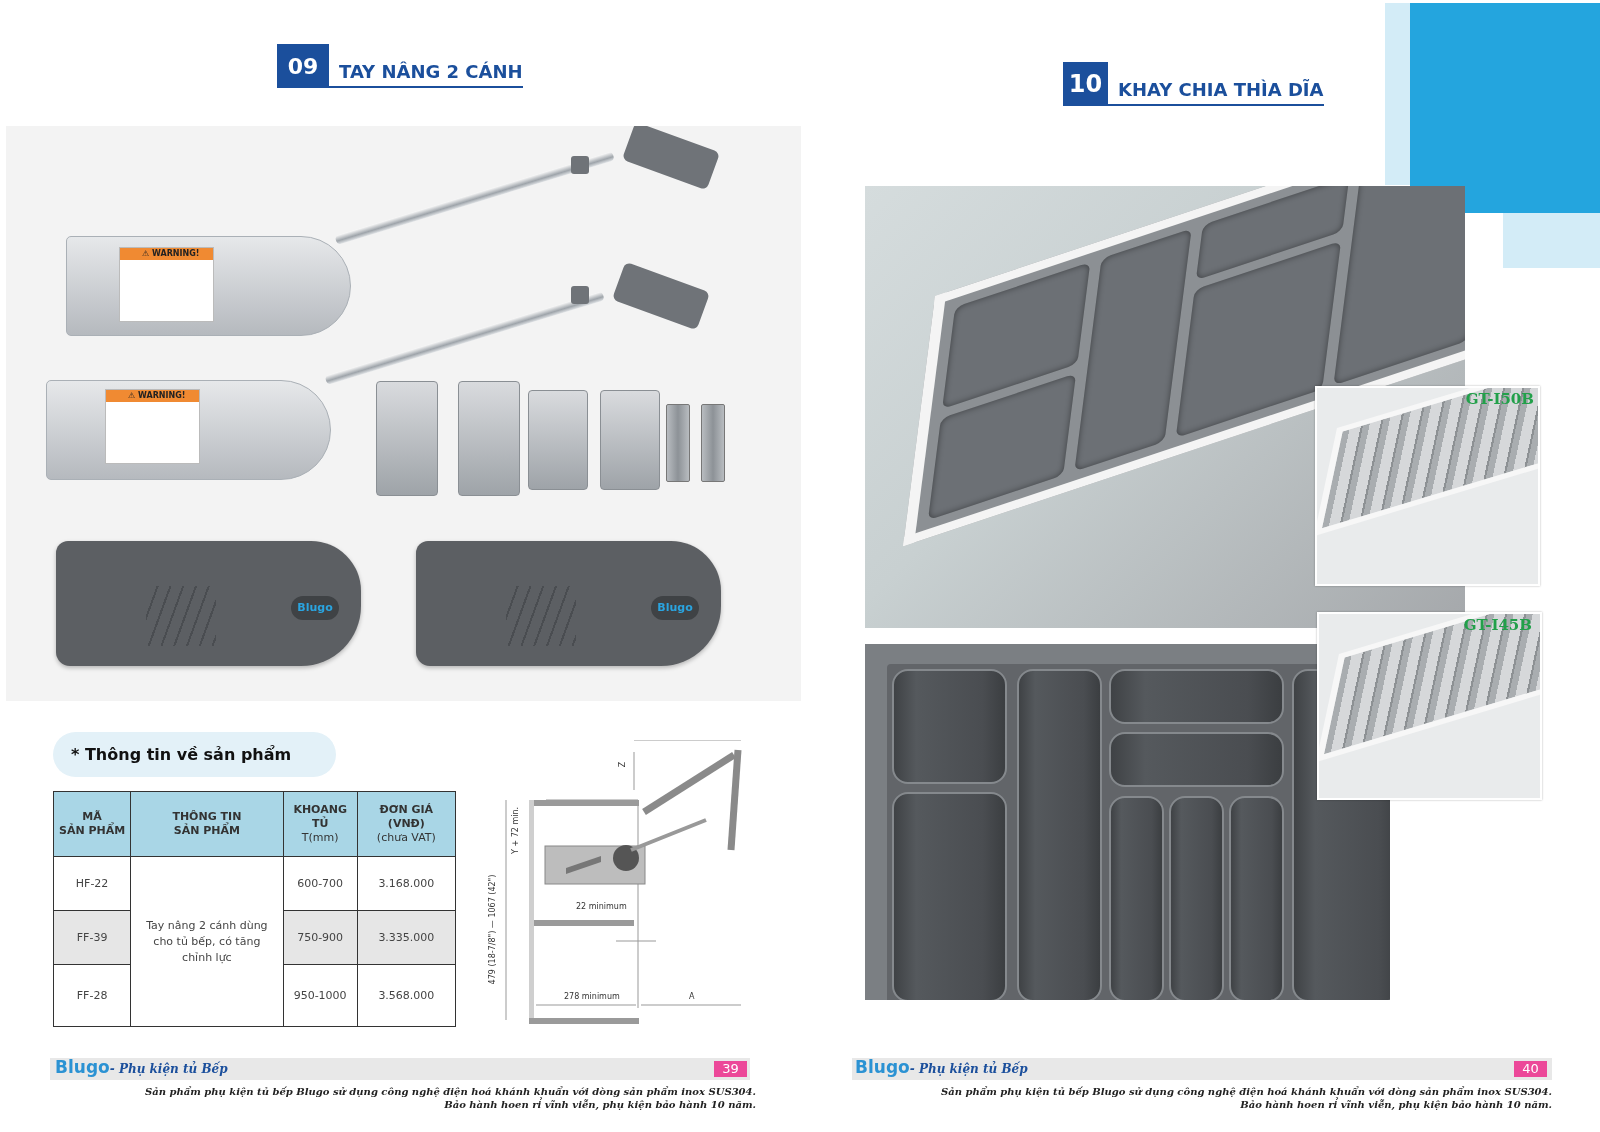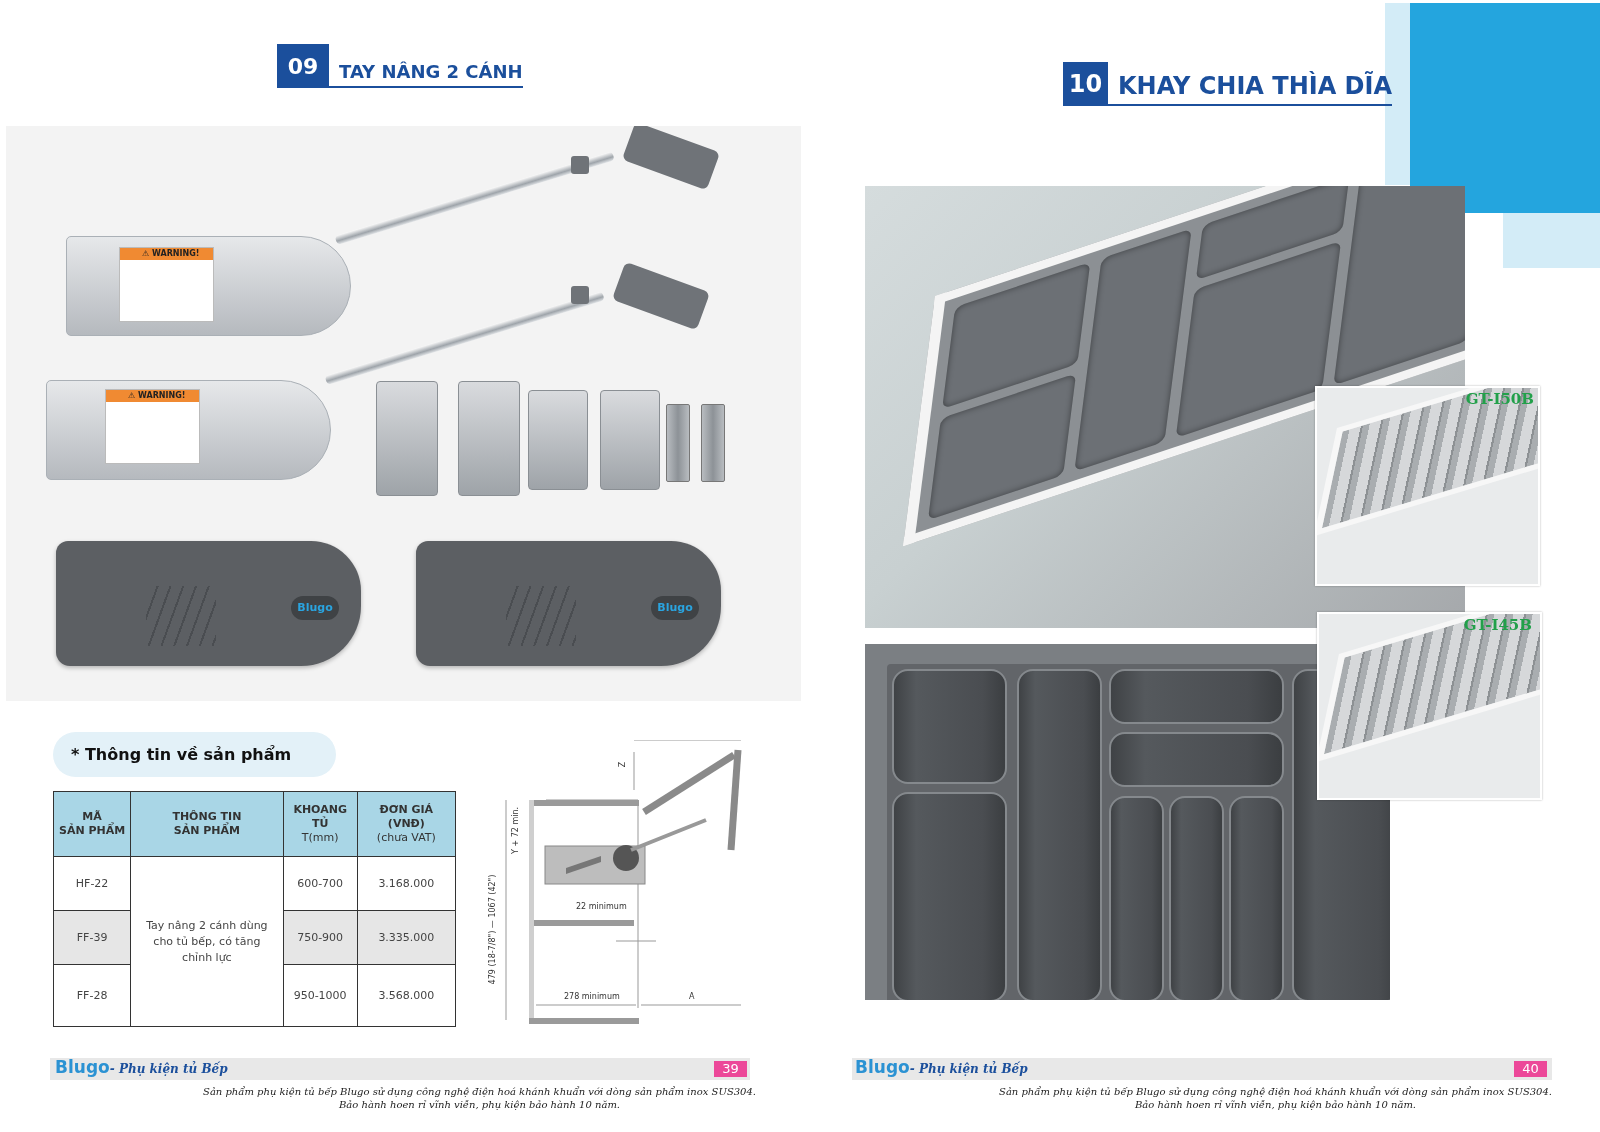--- a/index.html
+++ b/index.html
@@ -51,21 +51,21 @@
   
   .diagram { position: absolute; left: 496px; top: 740px; width: 270px; height: 285px; }
   .diagram .lbl { position: absolute; font-size: 8px; color: #333; white-space: nowrap; }
 
   
   .footer-bar { position: absolute; height: 22px; background: #e8e8e8; }
   .brand { position: absolute; display: flex; align-items: baseline; white-space: nowrap; }
   .brand .b1 { color: #2b92d3; font-weight: bold; font-size: 17px; }
   .brand .b2 { color: #1b4f9c; font-style: italic; font-weight: bold; font-size: 12px; font-family: "DejaVu Serif", serif; }
   .page-num { position: absolute; width: 33px; height: 16px; background: #ec4899; color: #fff; font-size: 13px; text-align: center; line-height: 16px; }
-  .footnote { position: absolute; text-align: center; font-style: italic; font-weight: normal; font-size: 10px; color: #222;
+  .footnote { position: absolute; text-align: right; font-style: italic; font-weight: bold; font-size: 10px; color: #222;
     font-family: "DejaVu Serif", serif; line-height: 13px; white-space: nowrap; }
 
   
   .deco-light { position: absolute; left: 1385px; top: 3px; width: 30px; height: 182px; background: #d3ecf7; }
   .deco-blue { position: absolute; left: 1410px; top: 3px; width: 190px; height: 210px; background: #24a5de; }
   .deco-light2 { position: absolute; left: 1503px; top: 213px; width: 97px; height: 55px; background: #d3ecf7; }
 
   .photo-drawer { left: 865px; top: 186px; width: 600px; height: 442px; background: linear-gradient(135deg,#d5dcdd 0%,#c8d0d1 40%,#a5a8ab 100%); }
   .drawer-box { position: absolute; left: 70px; top: 110px; width: 520px; height: 270px; transform: skewX(-28deg) rotate(-22deg); transform-origin: left top;
     background: #8c9094; border: 10px solid #f4f4f4; border-right-color:#bfc3c6; }
@@ -221,21 +221,21 @@
   </div>
 </div>
 
 <div>
   <div class="deco-light"></div>
   <div class="deco-blue"></div>
   <div class="deco-light2"></div>
 
   <div class="heading" style="left:1063px; top:62px;">
     <div class="num" style="width:45px;height:44px;font-size:24px;">10</div>
-    <div class="title" style="font-size:24px;">KHAY CHIA THÌA DĨA</div>
+    <div class="title" style="font-size:18px;">KHAY CHIA THÌA DĨA</div>
   </div>
 
   <div class="photo photo-drawer">
     <div class="drawer-box">
       <div class="tray-cell" style="left:10px; top:10px; width:120px; height:110px;"></div>
       <div class="tray-cell" style="left:10px; top:130px; width:120px; height:110px;"></div>
       <div class="tray-cell" style="left:140px; top:10px; width:80px; height:230px;"></div>
       <div class="tray-cell" style="left:230px; top:10px; width:130px; height:60px;"></div>
       <div class="tray-cell" style="left:230px; top:80px; width:130px; height:160px;"></div>
       <div class="tray-cell" style="left:370px; top:10px; width:120px; height:230px;"></div>

